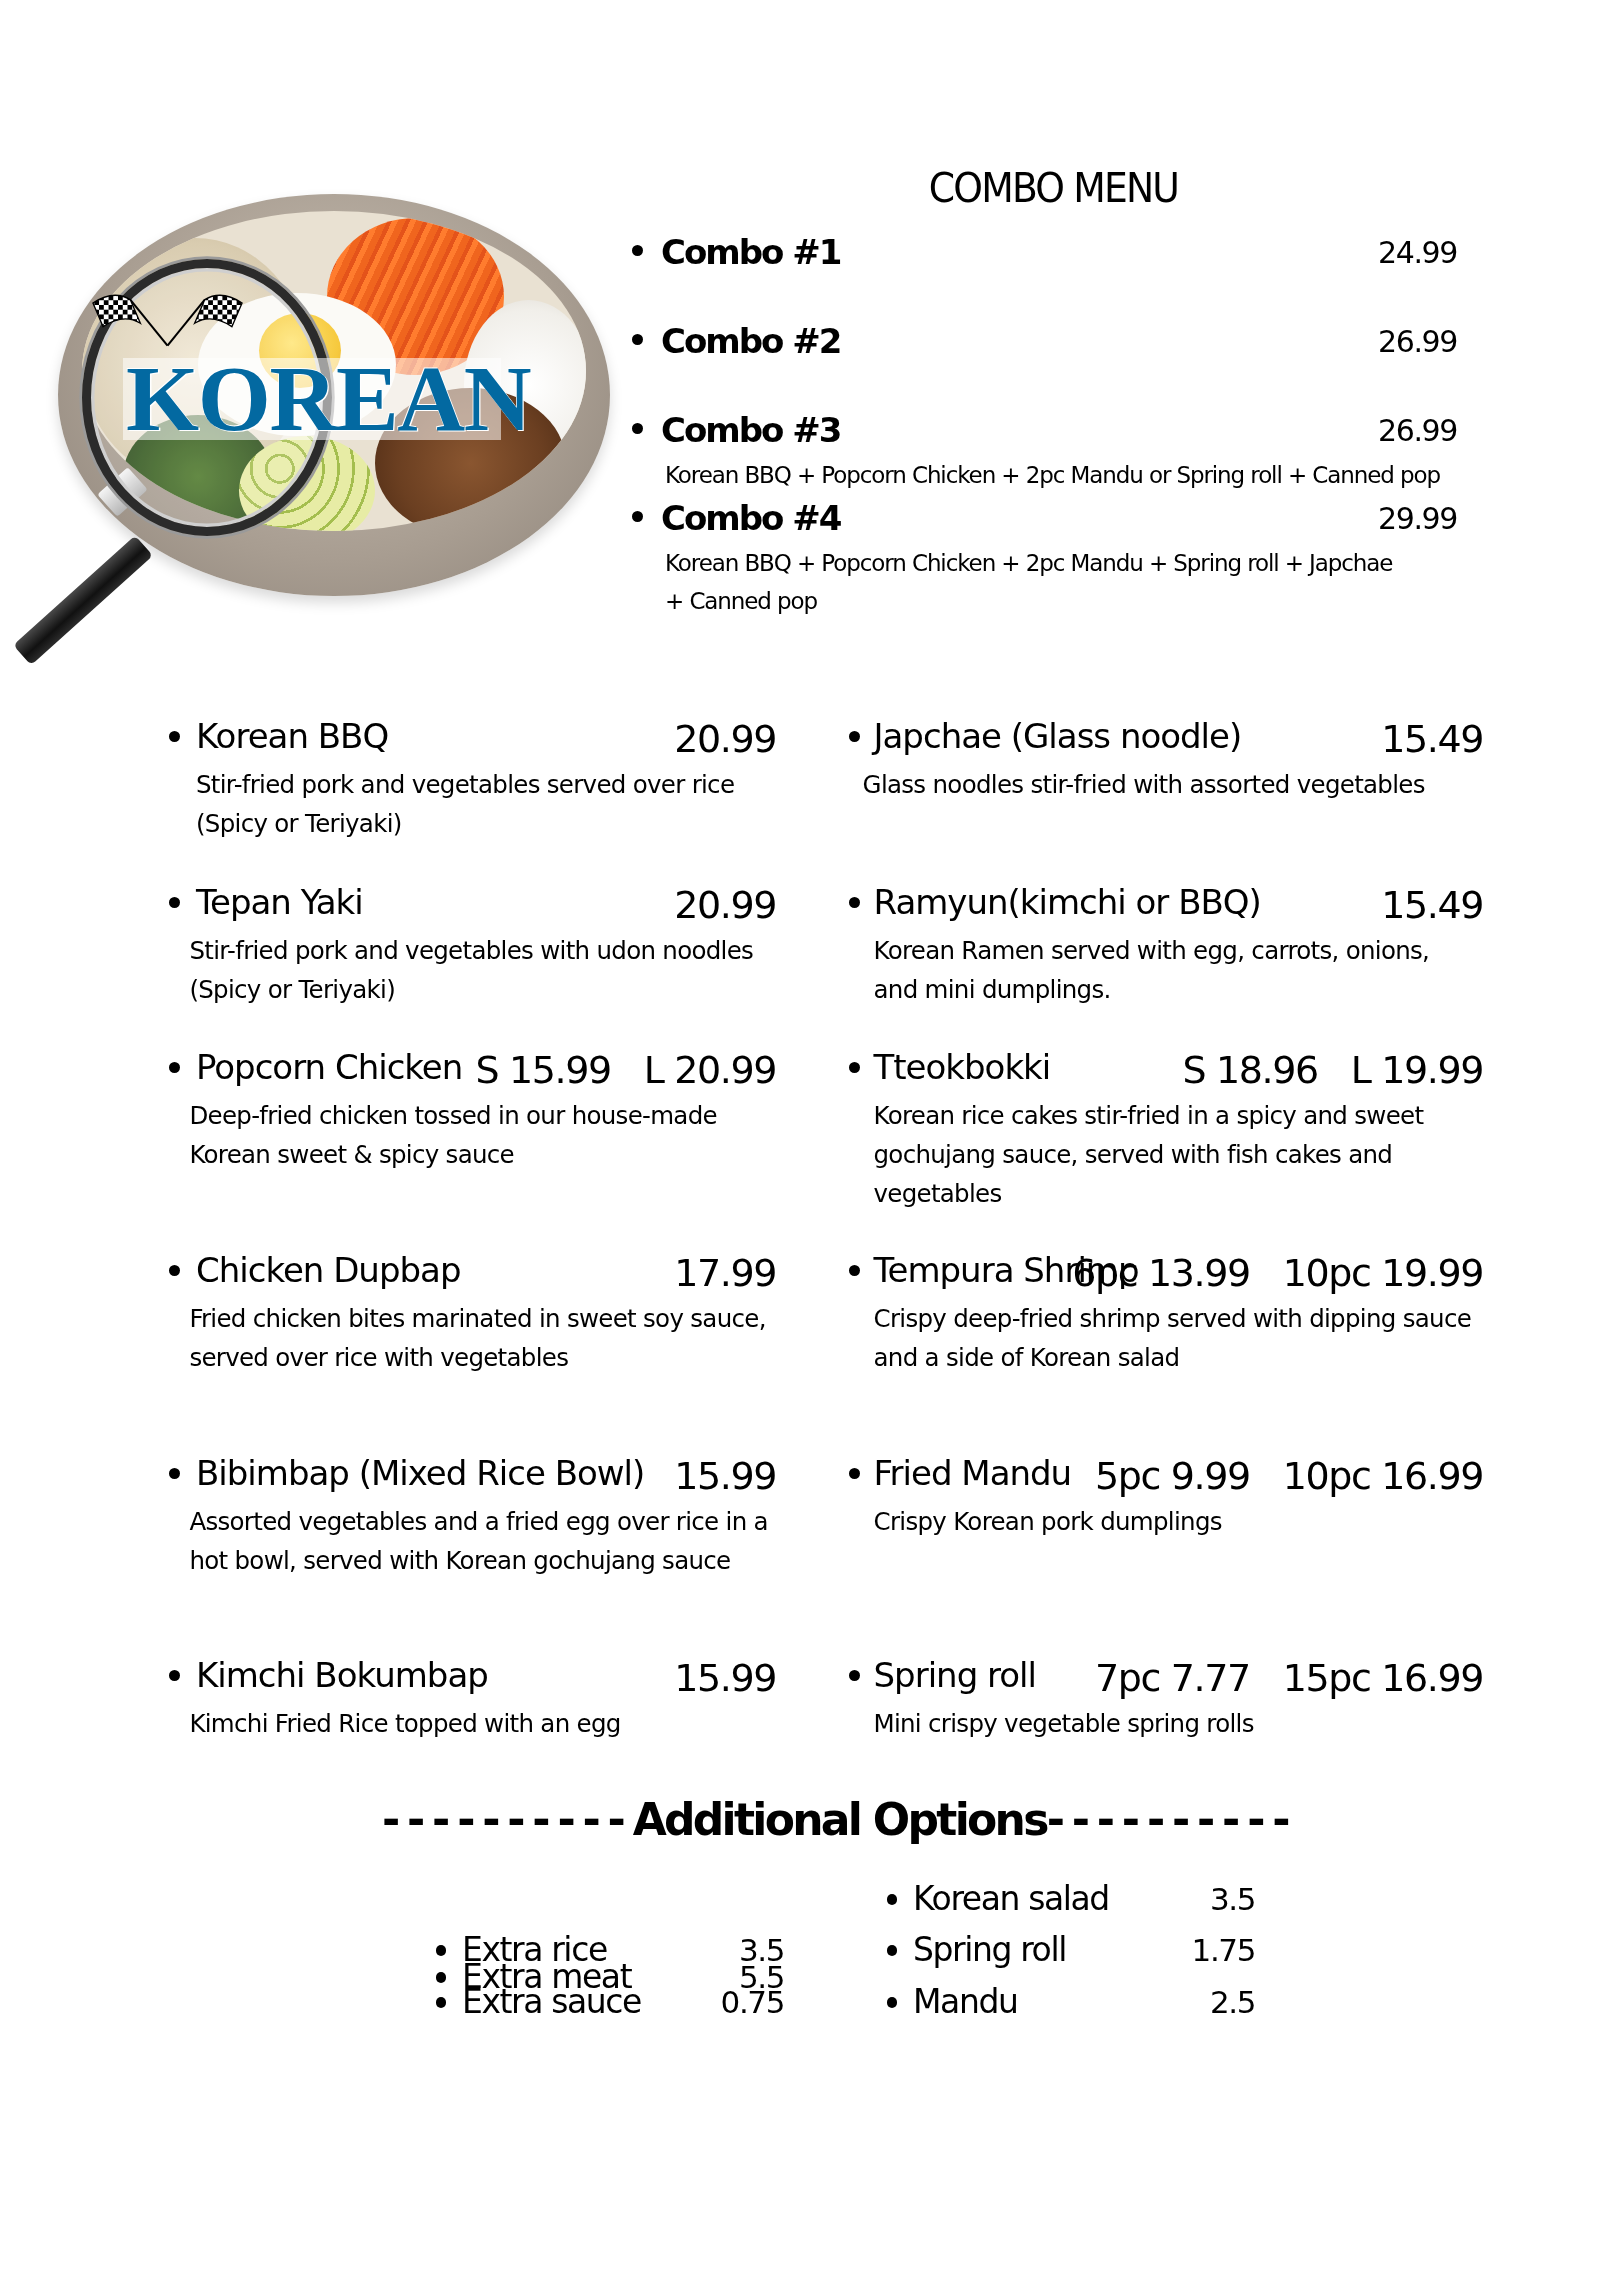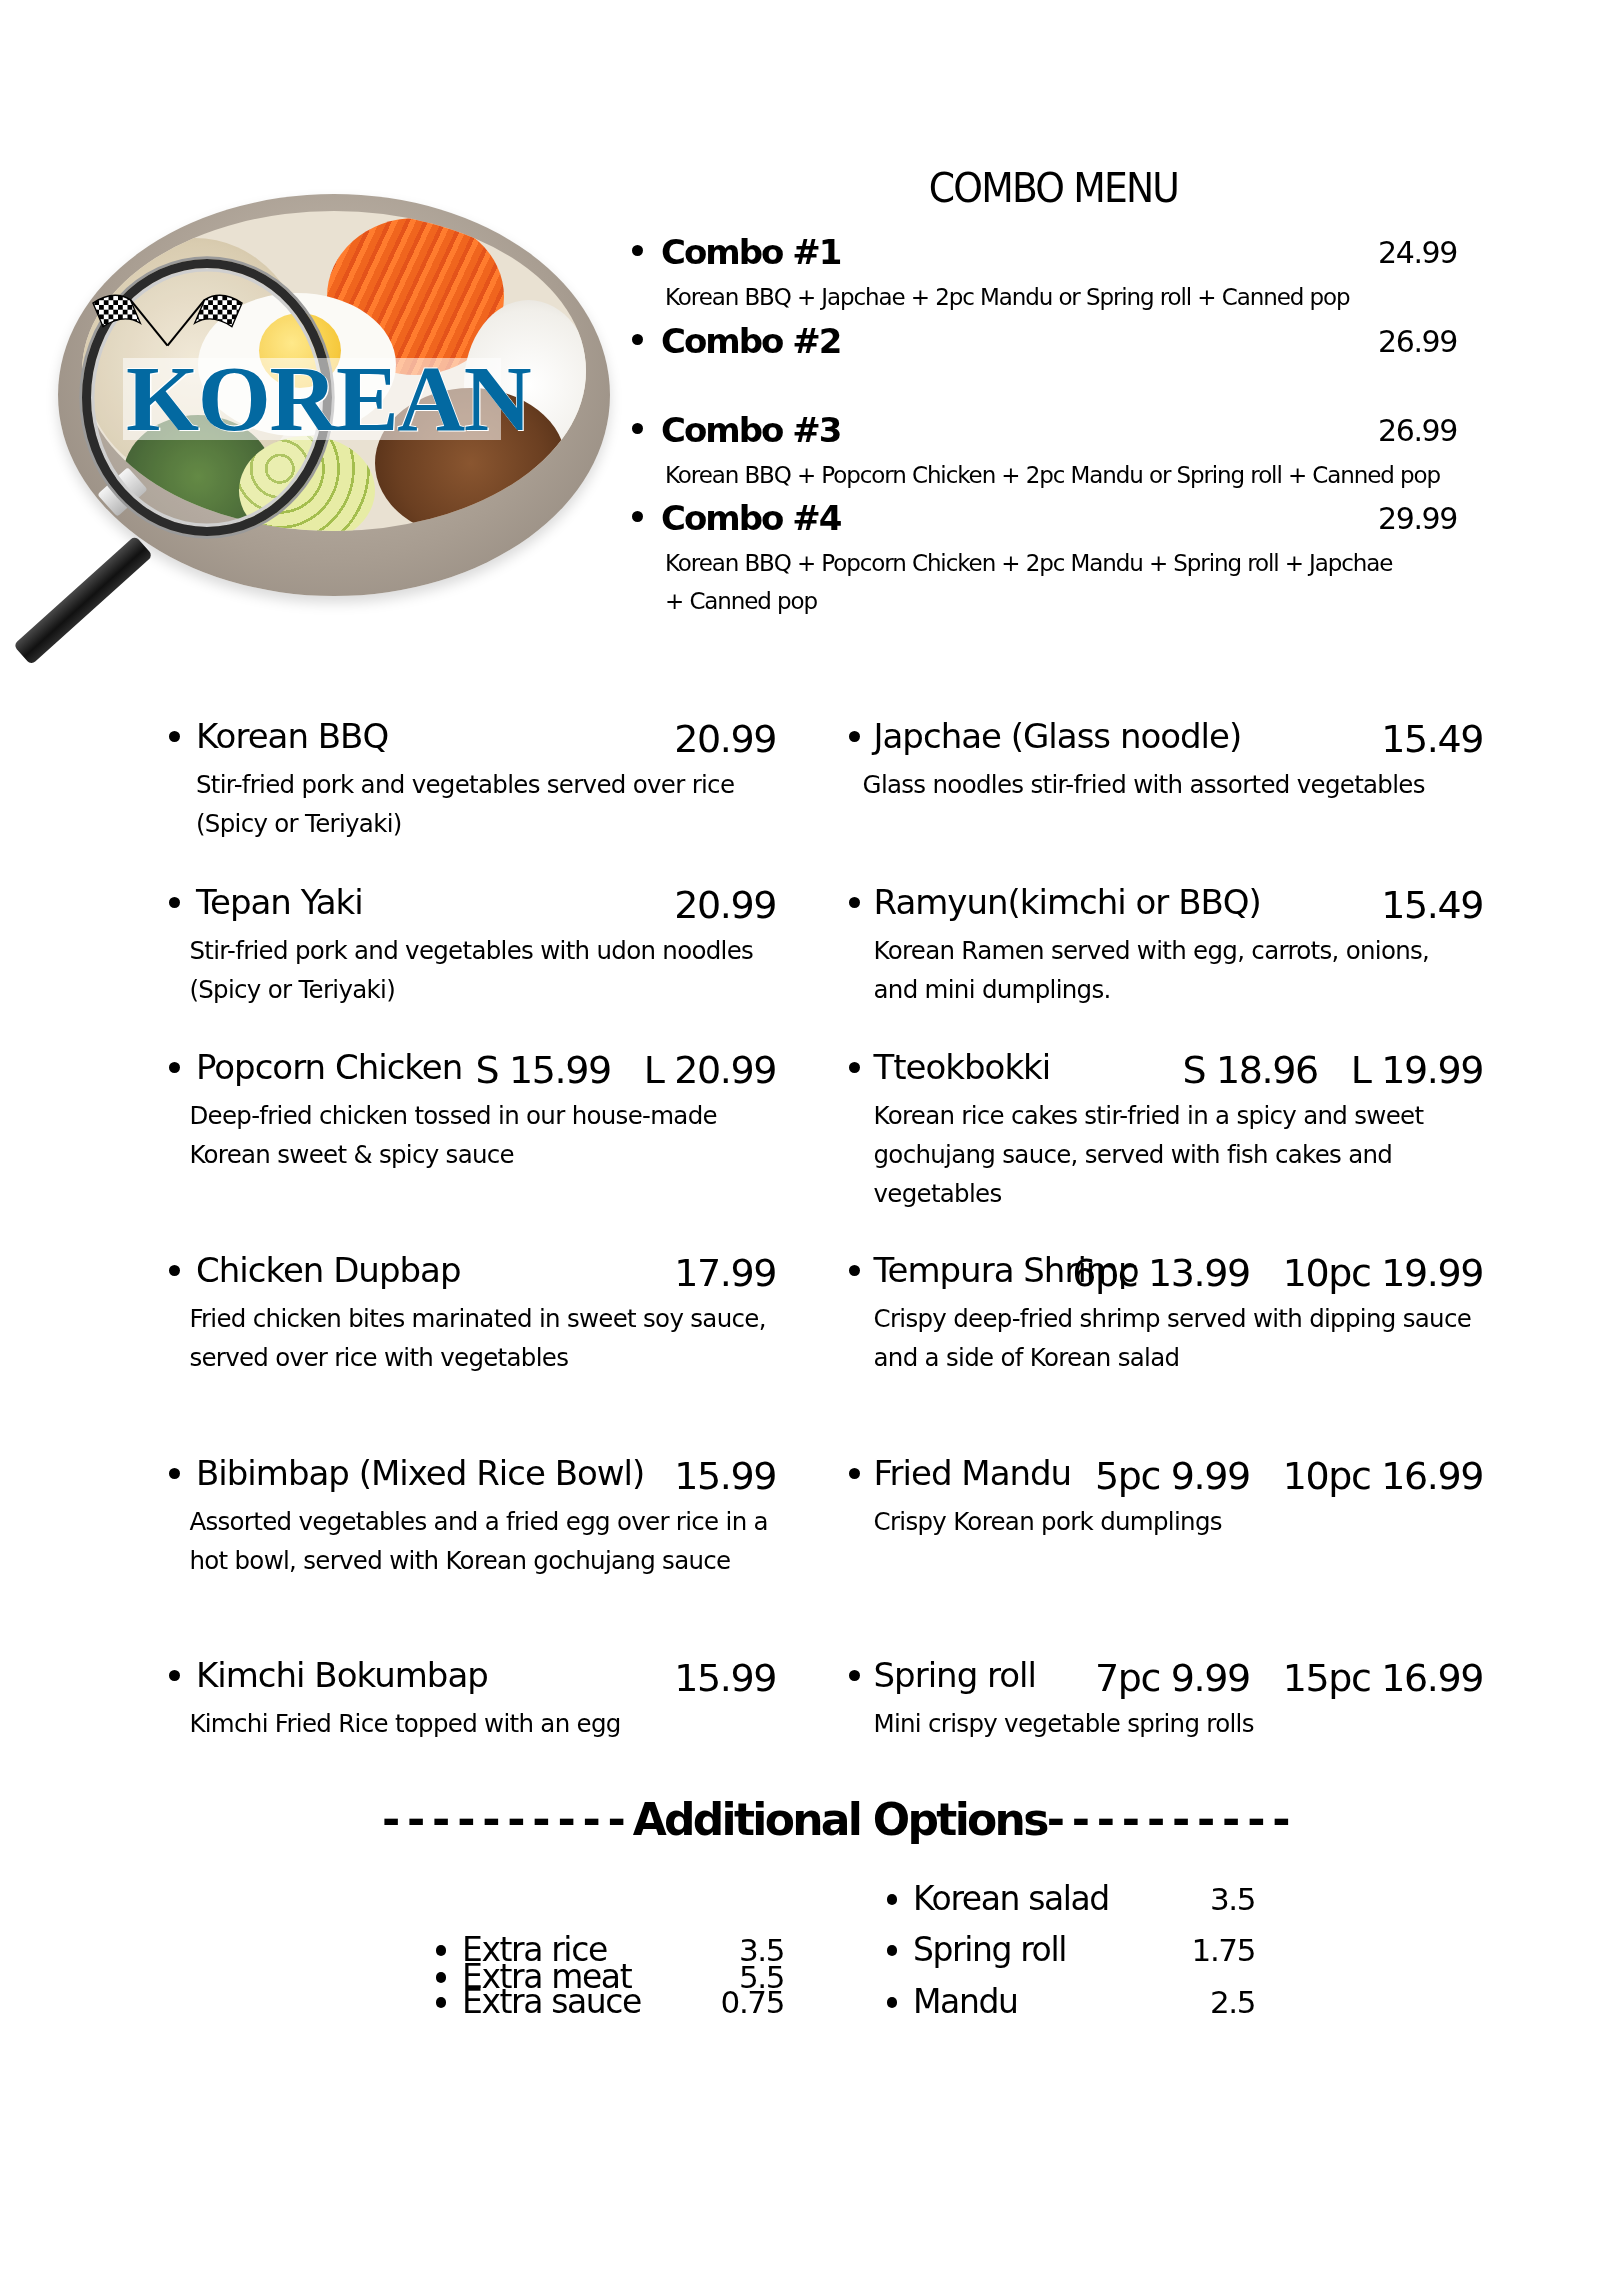--- a/index.html
+++ b/index.html
@@ -154,21 +154,20 @@
   <div class="korean-title">KOREAN</div>
 </div>
 
 <div class="combo-title">COMBO MENU</div>
 
 <div class="combo" style="top:230px;">
   <div class="row">
     <span class="bullet"></span>
     <span class="name">Combo #1</span>
     <span class="price">24.99</span>
-    <div class="desc">Korean BBQ + Japchae + 2pc Mandu or Spring roll + Canned pop</div>
   </div>
 </div>
 <div class="combo" style="top:319px;">
   <div class="row">
     <span class="bullet"></span>
     <span class="name">Combo #2</span>
     <span class="price">26.99</span>
   </div>
 </div>
 <div class="combo" style="top:408px;">
@@ -251,21 +250,21 @@
 </div>
 <div class="item" style="left:849px; top:1446px; width:634px;">
   <span class="bullet"></span>
   <span class="name" style="left:24.5px;">Fried Mandu</span>
   <span class="price"><span>5pc 9.99</span><span>10pc 16.99</span></span>
   <div class="desc" style="left:24.5px; width:600px;">Crispy Korean pork dumplings</div>
 </div>
 <div class="item" style="left:849px; top:1648px; width:634px;">
   <span class="bullet"></span>
   <span class="name" style="left:24.5px;">Spring roll</span>
-  <span class="price"><span>7pc 9.99</span><span>15pc 16.99</span></span>
+  <span class="price"><span>7pc 7.77</span><span>15pc 16.99</span></span>
   <div class="desc" style="left:24.5px; width:600px;">Mini crispy vegetable spring rolls</div>
 </div>
 
 <div class="addl-title">
   <span class="dash">----------</span><span class="label">Additional Options</span><span class="dash">----------</span>
 </div>
 
 <div class="addon" style="left:436px; top:1952px; width:348px;">
   <span class="bullet"></span>
   <span class="name">Extra meat</span>

